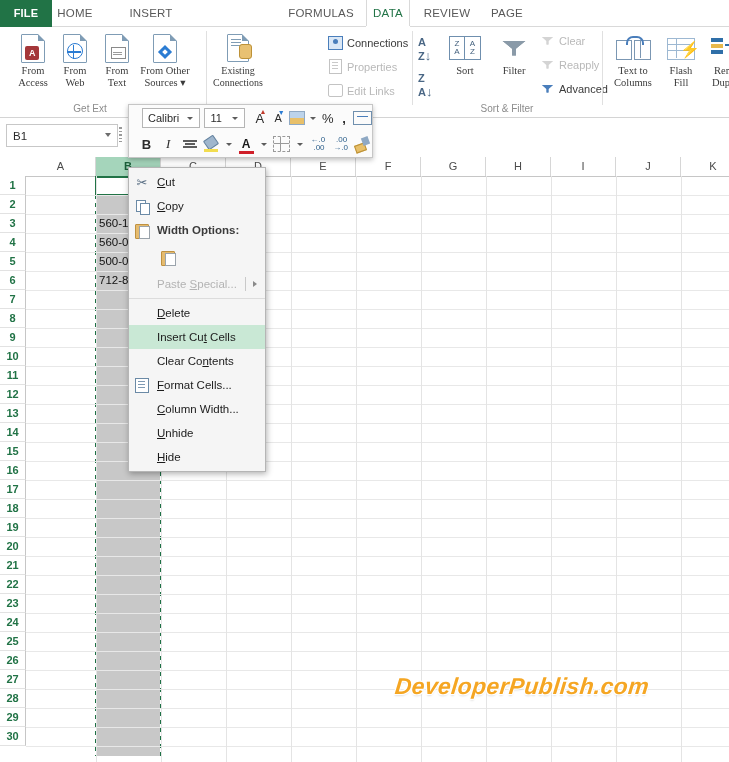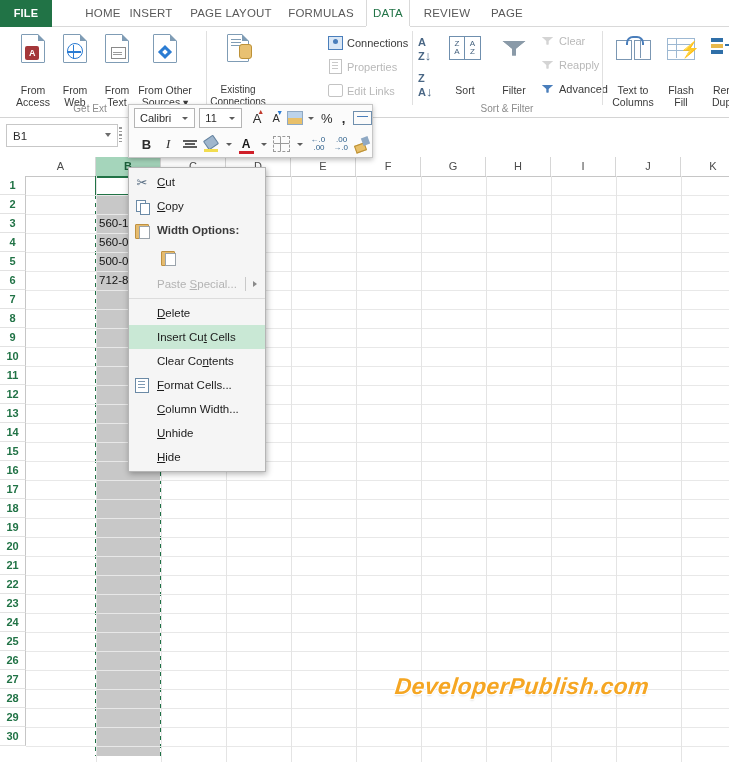--- a/index.html
+++ b/index.html
@@ -25,21 +25,21 @@
   
   .ribbon{position:absolute;left:0;top:27px;width:729px;height:90px;background:#fff;
           border-bottom:1px solid #d4d4d4;}
   .grp{position:absolute;top:0;height:89px;}
   .grp .glabel{position:absolute;bottom:2px;left:0;width:100%;text-align:center;
                font-size:10px;color:#8c8c8c;}
   .grpsep{position:absolute;top:4px;height:74px;width:1px;background:#e0e0e0;}
 
   .bigbtn{position:absolute;top:4px;width:62px;text-align:center;cursor:default;}
   .bigbtn .ic{height:34px;display:flex;align-items:center;justify-content:center;}
-  .bigbtn .lbl{font-size:10.5px;color:#3b3b3b;line-height:12px;margin-top:19px;}
+  .bigbtn .lbl{font-size:10.5px;color:#3b3b3b;line-height:12px;margin-top:0;font-family:Liberation Serif, serif;}
 
   .smallrow{position:absolute;display:flex;align-items:center;gap:4px;font-size:11px;color:#3b3b3b;cursor:default;}
   .smallrow.dim{color:#b9b9b9;}
   .smallrow .sic{width:15px;height:15px;display:flex;align-items:center;justify-content:center;}
 
   
   .doc{position:relative;width:22px;height:27px;border:1.4px solid #7f9cb5;background:#fff;border-radius:1px;}
   .doc:after{content:"";position:absolute;right:-1px;top:-1px;border-width:0 7px 7px 0;border-style:solid;
              border-color:#fff #fff #7f9cb5 #7f9cb5;}
 
@@ -112,23 +112,22 @@
       transform:skewX(-6deg);white-space:nowrap;}
 </style>
 </head>
 <body>
 
 <div class="app">
 
   <div class="tabbar">
     <div class="underline"></div>
     <div class="tab file" style="left:0;width:52px;">FILE</div>
-    <div class="tab" style="left:74px;width:58px;">HOME</div>
+    <div class="tab" style="left:46px;width:58px;">HOME</div>
     <div class="tab" style="left:122px;width:58px;">INSERT</div>
-    <div class="tab" style="left:184px;width:94px;">PAGE LAYOUT</div>
     <div class="tab" style="left:282px;width:78px;">FORMULAS</div>
     <div class="tab active" style="left:366px;width:44px;">
       <span>DATA</span>
       <span class="tabsep"></span>
     </div>
     <div class="tab" style="left:416px;width:62px;">REVIEW</div>
     <div class="tab" style="left:484px;width:46px;">PAGE</div>
   </div>
 
   <div class="ribbon">
@@ -317,21 +316,21 @@
   </div>
 
   <div class="namebox">
     <span>B1</span>
     <span class="nbcaret"></span>
   </div>
   <div class="fbdots"></div>
 
   <div class="minibar">
     <div class="mrow r1">
-      <div class="combo" style="width:62px;margin-left:5px;">
+      <div class="combo" style="width:62px;margin-left:13px;">
         <span class="cv">Calibri</span>
         <span class="caret"></span>
       </div>
       <div class="combo" style="width:40px;margin-left:4px;">
         <span class="cv">11</span>
         <span class="caret"></span>
       </div>
       <div class="mitem" style="width:19px;margin-left:7px;position:relative;">
         <span style="font-size:13px;">A</span>
         <span style="position:absolute;right:1px;top:1px;font-size:7px;color:#c0392b;">▲</span>

